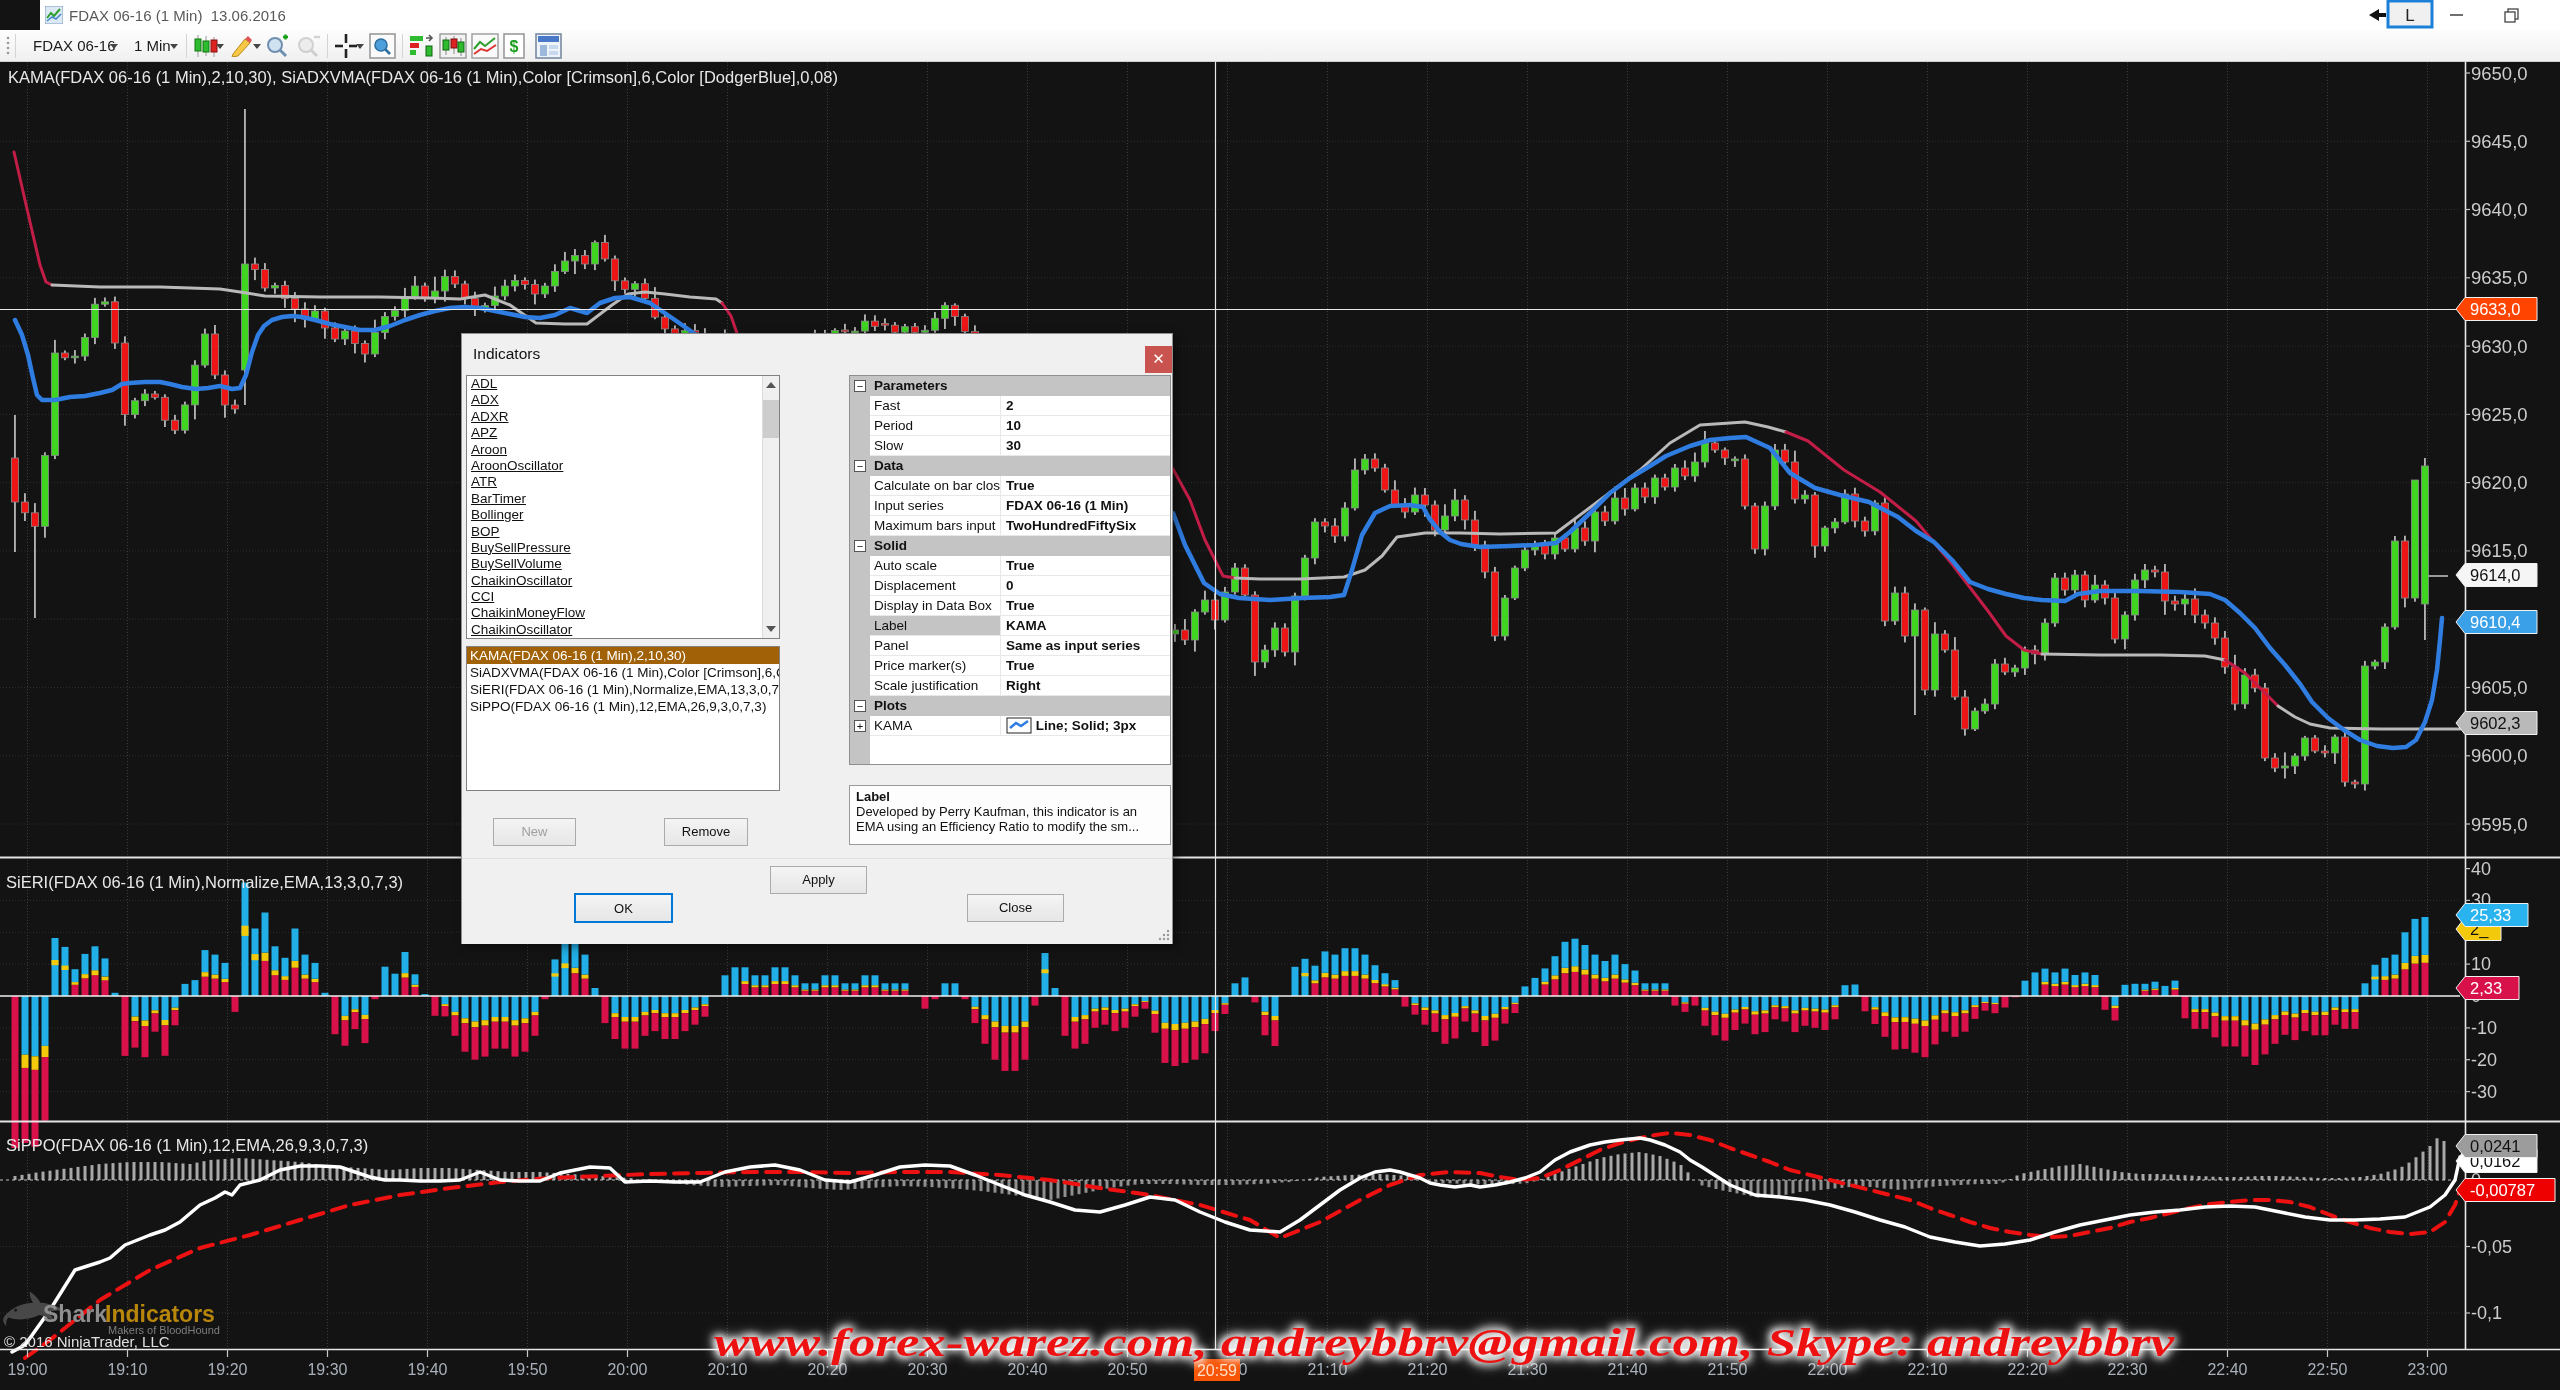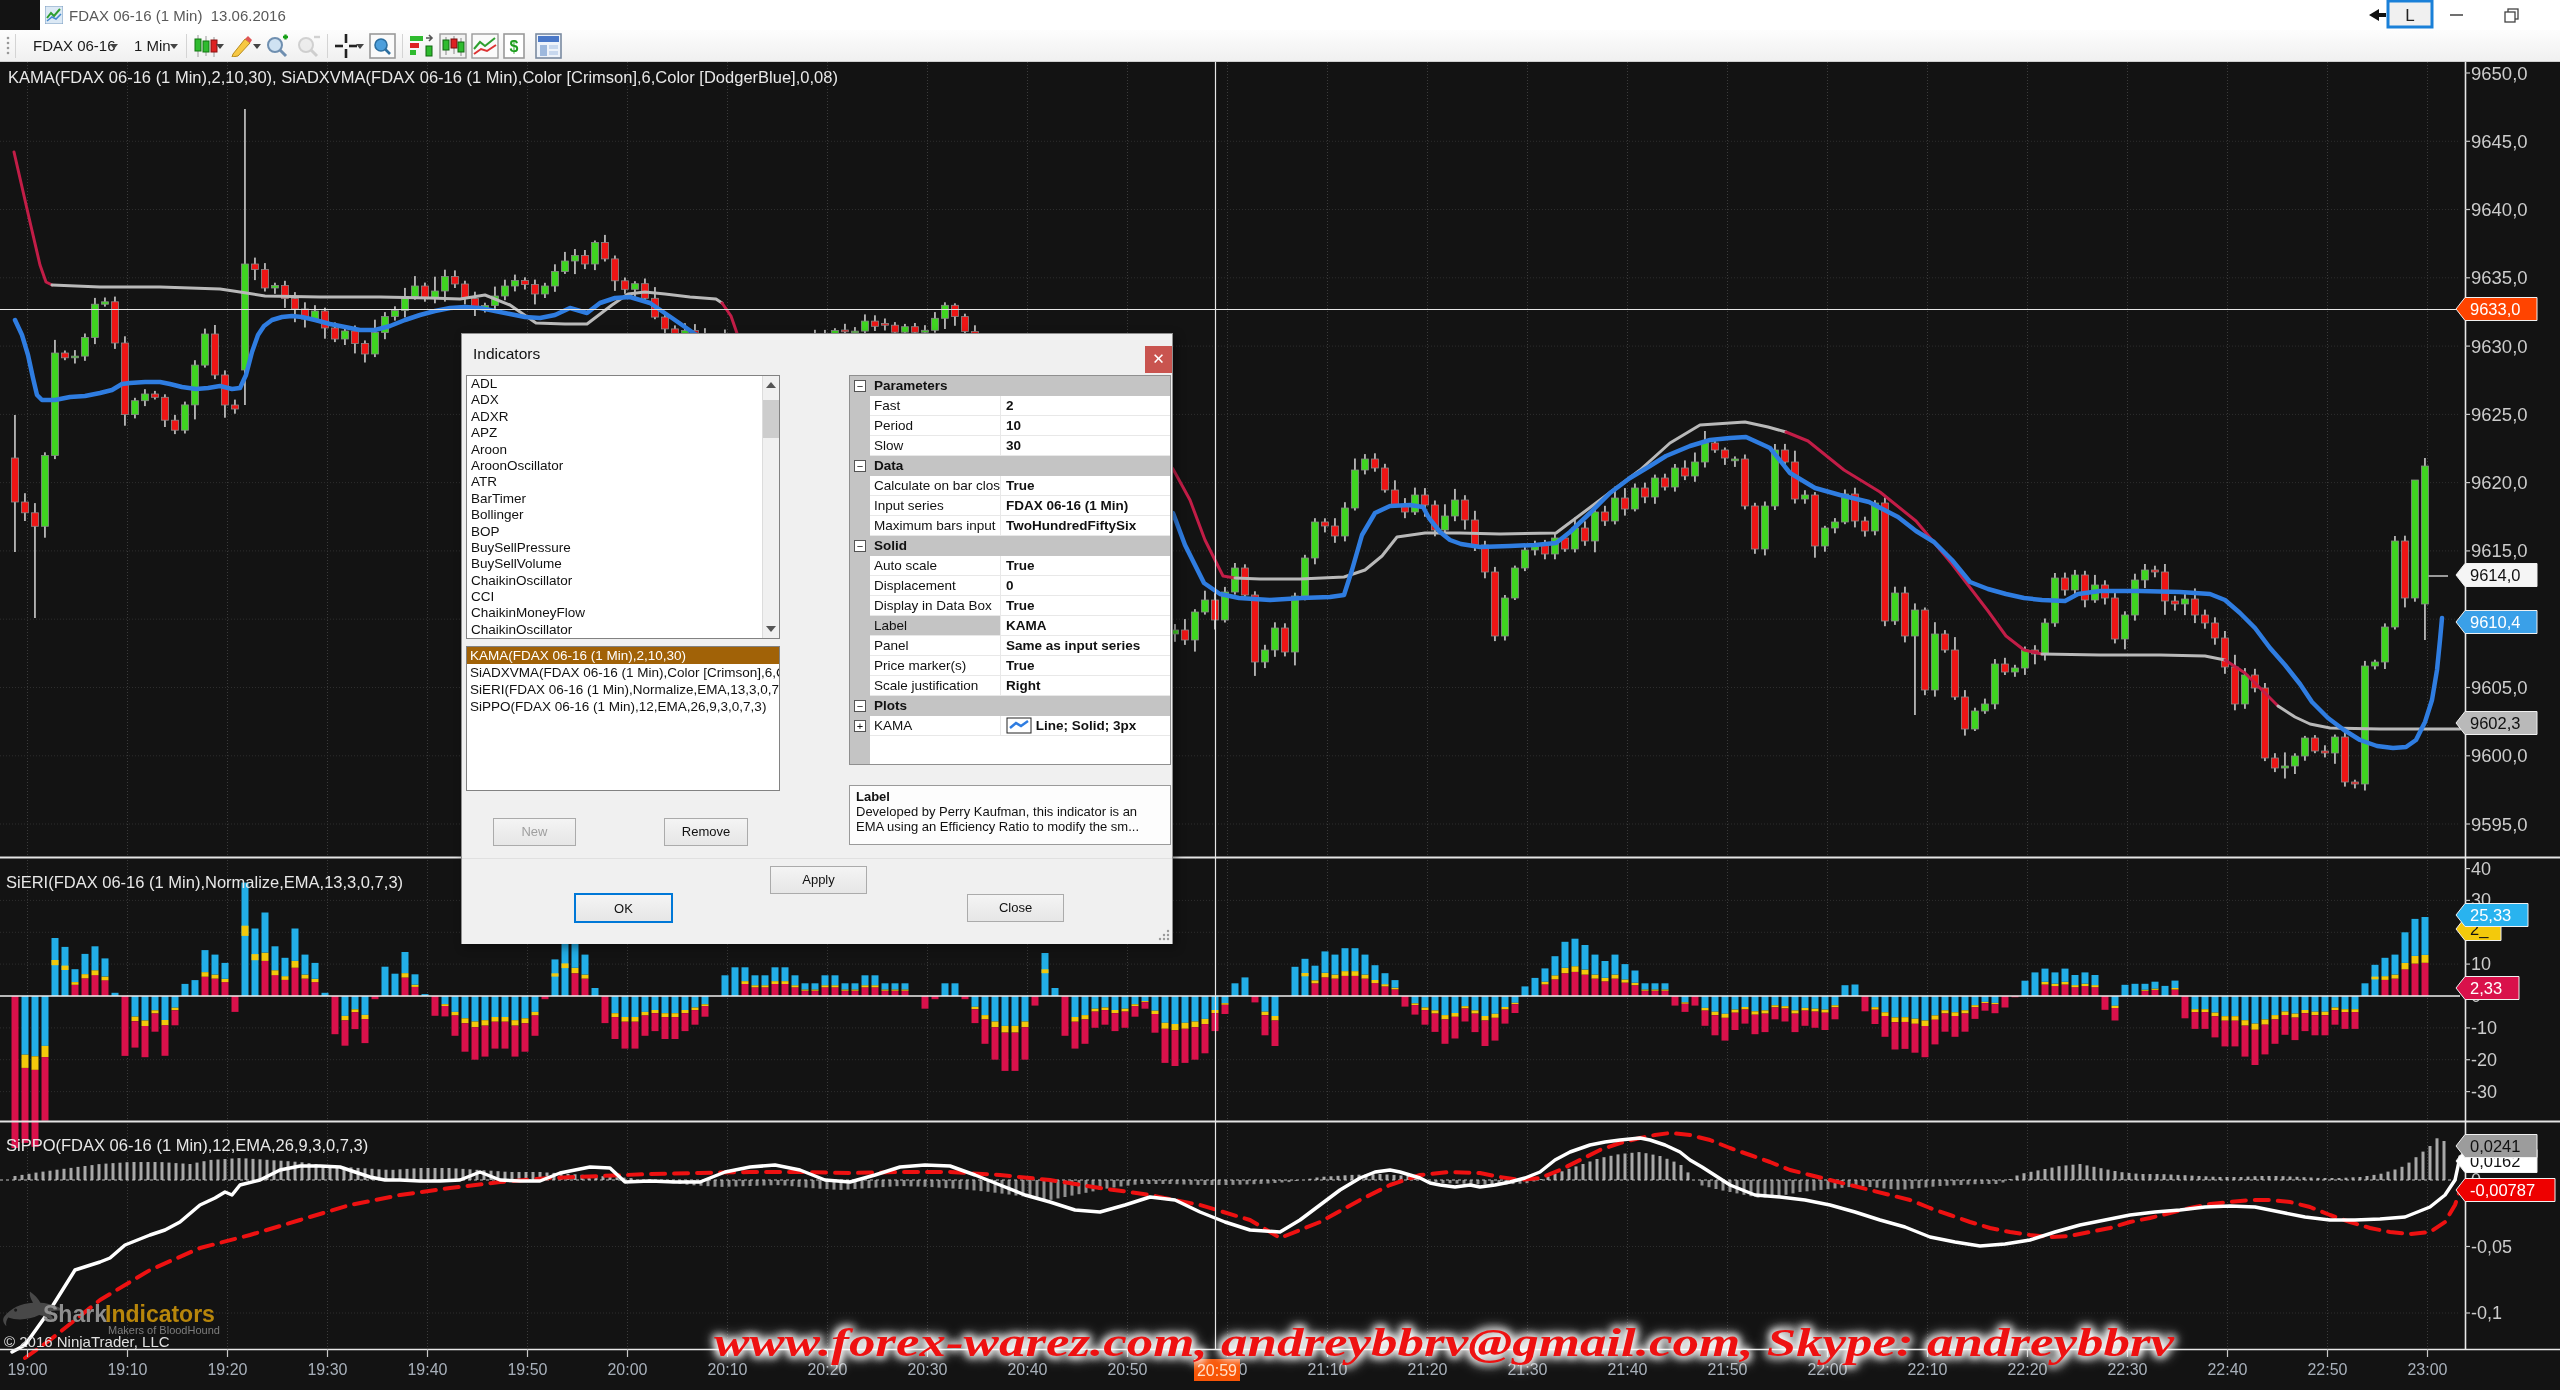--- a/index.html
+++ b/index.html
@@ -12,21 +12,21 @@
 .tbtext { position:absolute; top:7px; font-size:15px; color:#1a1a1a;margin-left:7px; }
 .arr { position:absolute; top:14px; width:0; height:0; border-left:4.5px solid transparent;
   border-right:4.5px solid transparent; border-top:5px solid #444; }
 #dialog { position:absolute; left:461px; top:333px; width:712px; height:611px;
   background:#f0f0f0; border:1px solid #8f8f8f; font-size:13.5px; color:#111;
   box-shadow:3px 3px 9px rgba(0,0,0,0.45); }
 #dlgtitle { position:absolute; left:11px; top:11px; font-size:15.5px; color:#111; }
 #dlgx { position:absolute; right:0px; top:12px; width:27px; height:27px; background:#c9544f;
   color:#fff; text-align:center; line-height:26px; font-size:15px; }
 #listbox { position:absolute; left:4px; top:41px; width:314px; height:264px; background:#fff;
-  border:1px solid #828282; }
+  border:1px solid #828282;text-decoration:underline; }
 #listbox .li { height:16.4px; line-height:16.4px; padding-left:4px; white-space:nowrap; }
 #lbscroll { position:absolute; right:0; top:0; width:17px; height:262px; background:#f0f0f0;
   border-left:1px solid #dcdcdc; }
 #lbthumb { position:absolute; left:0px; top:24px; width:16px; height:38px; background:#cdcdcd; }
 .sarrow { position:absolute; left:3px; width:0; height:0; border-left:5px solid transparent;
   border-right:5px solid transparent; }
 #sellist { position:absolute; left:4px; top:312px; width:314px; height:145px; background:#fff;
   border:1px solid #828282; }
 #sellist .li { height:17px; line-height:17px; padding-left:3px; white-space:nowrap; overflow:hidden; }
 #sellist .sel { background:#a16207; color:#fff; }

